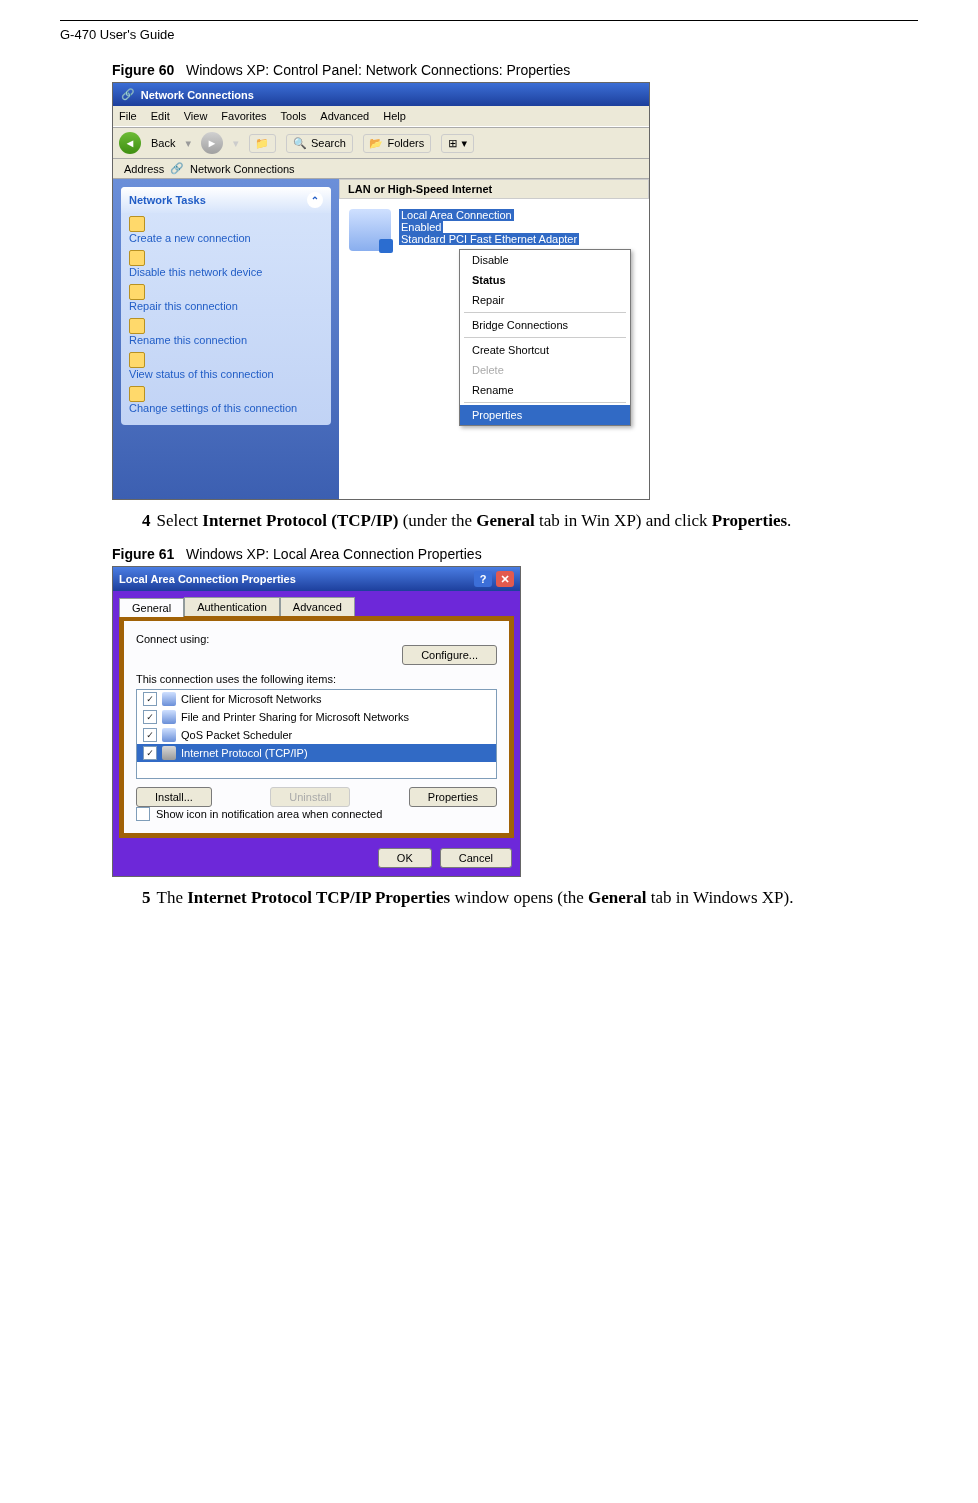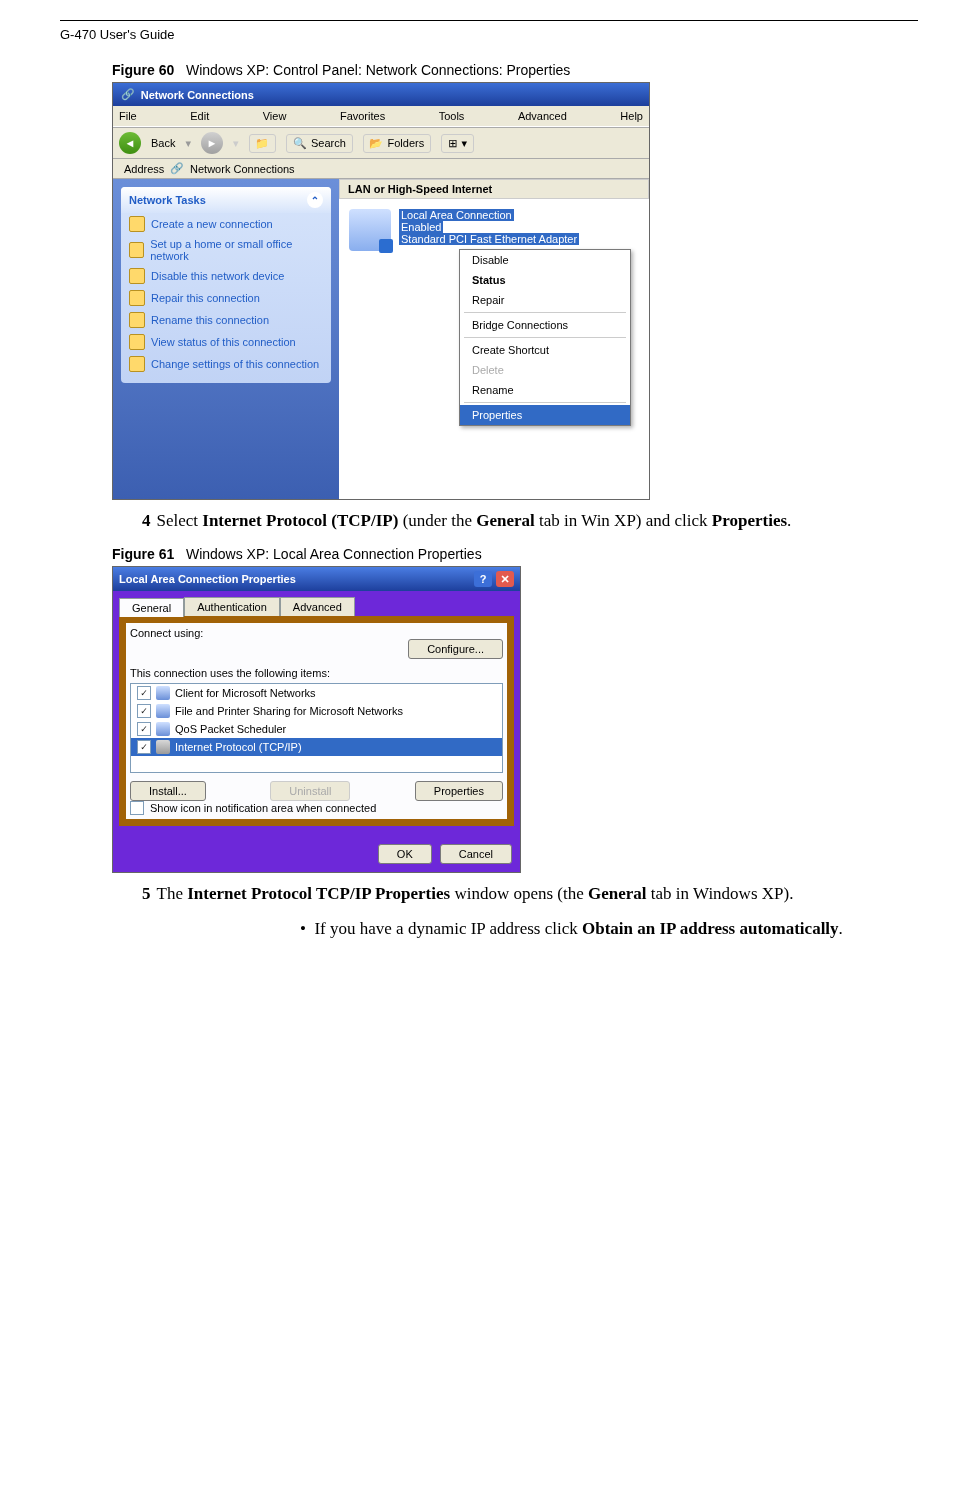--- a/index.html
+++ b/index.html
@@ -40,23 +40,22 @@
   }
 
   
   .nc-window { width: 536px; background: #ece9d8; font-size: 11px; }
   .nc-titlebar {
     background: linear-gradient(#3b6ed5, #1d3f9c);
     color: #fff; font-weight: bold; padding: 5px 8px;
     display: flex; align-items: center; gap: 6px;
   }
   .nc-menubar {
-    background: #ece9d8; padding: 4px 6px; display: flex; gap: 3px;
+    background: #ece9d8; padding: 4px 6px; display: flex; gap: 14px;
     border-bottom: 1px solid #fff;
-    justify-content: space-between;
   }
   .nc-menubar span { font-size: 11px; }
   .nc-toolbar {
     background: #ece9d8; padding: 4px 6px; display: flex; gap: 10px; align-items:center;
     border-top: 1px solid #aaa; border-bottom: 1px solid #aaa;
   }
   .nc-btn {
     display:inline-flex; align-items:center; gap:4px; padding:2px 6px;
     border:1px solid #ccc; border-radius:3px; background:#ece9d8;
   }
@@ -67,21 +66,21 @@
     width: 210px; background: linear-gradient(#6b8fd9,#3c5fb1); padding: 8px;
   }
   .nc-panel {
     background: linear-gradient(#d6e4fb,#c1d3f5); border-radius:4px; padding: 0 0 8px 0;
   }
   .nc-panel-hdr {
     background: linear-gradient(#fff,#d6e4fb);
     color:#215dc6; font-weight:bold; border-radius:4px 4px 0 0; padding:5px 8px;
     display:flex; justify-content:space-between; align-items:center;
   }
-  .nc-task { display:flex; align-items:center; gap:6px; padding:3px 8px; color:#215dc6; font-size:11px; }
+  .nc-task { display:flex; padding:3px 8px; color:#215dc6; font-size:11px;flex-direction:column; }
   .nc-task .ic { width:14px; height:14px; background:#ffd96b; border:1px solid #b89122; border-radius:2px;}
   .nc-main { flex:1; background:#fff; position:relative;}
   .nc-section {
     background:#ece9d8; font-weight:bold; padding:3px 8px; border:1px solid #ccc;
   }
   .nc-conn { display:flex; gap:8px; padding:10px; align-items:flex-start;}
   .nc-conn-ic { width:42px; height:42px; background: linear-gradient(#cfe0ff,#89aeee); border-radius:4px; position:relative;}
   .nc-conn-ic:after{content:""; position:absolute; right:-2px; bottom:-2px; width:14px; height:14px; background:#2b6dd0; border-radius:2px;}
   .nc-conn-text div { color:#fff; background:#316ac5; padding:0 2px; width:fit-content;}
   .nc-context {
@@ -102,21 +101,21 @@
     color:#fff; font-weight:bold; padding:4px 6px;
     display:flex; justify-content:space-between; align-items:center;
   }
   .lac-titlebtns { display:flex; gap:4px;}
   .lac-titlebtns span { width:18px; height:16px; display:inline-flex; align-items:center; justify-content:center; border-radius:3px;}
   .lac-help { background:#3c6fd8; color:#fff;}
   .lac-close { background:#e35a4f; color:#fff;}
   .lac-tabs { display:flex; padding: 6px 6px 0 6px; gap:0;}
   .lac-tab { background:#ece9d8; border:1px solid #919b9c; border-bottom:none; padding:3px 12px; font-size:11px;}
   .lac-tab.active { background:#fcfcfe; position:relative; top:1px;}
-  .lac-pane { margin:0 6px 14px 6px; background:#fcfcfe; border:7px solid #a16207; padding:4px;}
+  .lac-pane { margin:0 6px 6px 6px; background:#fcfcfe; border:5px solid #a16207; padding:12px;}
   .lac-field { background:#fff; border:1px solid #7f9db9; padding:3px 6px; display:flex; align-items:center; gap:6px;}
   .lac-btn { background:#ece9d8; border:1px solid #7a7a7a; border-radius:3px; padding:3px 18px; font-size:11px;}
   .lac-btn.dis { color:#aaa; border-color:#ccc;}
   .lac-list { background:#fff; border:1px solid #7f9db9; height:88px; overflow:hidden; margin:4px 0 8px 0;}
   .lac-li { display:flex; align-items:center; gap:5px; padding:2px 6px;}
   .lac-li.hi { background:#316ac5; color:#fff;}
   .lac-chk { width:12px; height:12px; border:1px solid #7f9db9; background:#fff; display:inline-flex; align-items:center; justify-content:center; font-size:9px; color:#222;}
   .lac-desc { border:1px solid #d0d0bf; border-radius:3px; padding:8px; margin: 10px 0; position:relative;}
   .lac-desc-lbl { position:absolute; top:-8px; left:8px; background:#fcfcfe; padding:0 4px; color:#0046d5;}
   .lac-footer { display:flex; justify-content:flex-end; gap:8px; padding: 4px 8px 8px 0;}
@@ -213,24 +212,20 @@
             <div class="nc-panel-hdr">
               <span>Network Tasks</span>
               <span class="nc-round">⌃</span>
             </div>
             <div class="nc-task">
                 <span class="ic"></span>
                 <span>Create a new connection</span>
               </div>
             <div class="nc-task">
                 <span class="ic"></span>
-                <span>Set up a home or small office network</span>
-              </div>
-            <div class="nc-task">
-                <span class="ic"></span>
                 <span>Disable this network device</span>
               </div>
             <div class="nc-task">
                 <span class="ic"></span>
                 <span>Repair this connection</span>
               </div>
             <div class="nc-task">
                 <span class="ic"></span>
                 <span>Rename this connection</span>
               </div>
@@ -339,17 +334,14 @@
         <button class="lac-btn">Cancel</button>
       </div>
     </div>
   </div>
 
   
   <div class="body-text">
     <span class="num">5</span><span>The </span><b>Internet Protocol TCP/IP Properties</b><span> window opens (the </span><b>General</b><span> tab in Windows XP).</span>
   </div>
 
-  <div class="sub-bullet">
-    •&nbsp;&nbsp;<span>If you have a dynamic IP address click </span><b>Obtain an IP address automatically</b><span>.</span>
-  </div>
 
 </div>
 
 </body></html>

